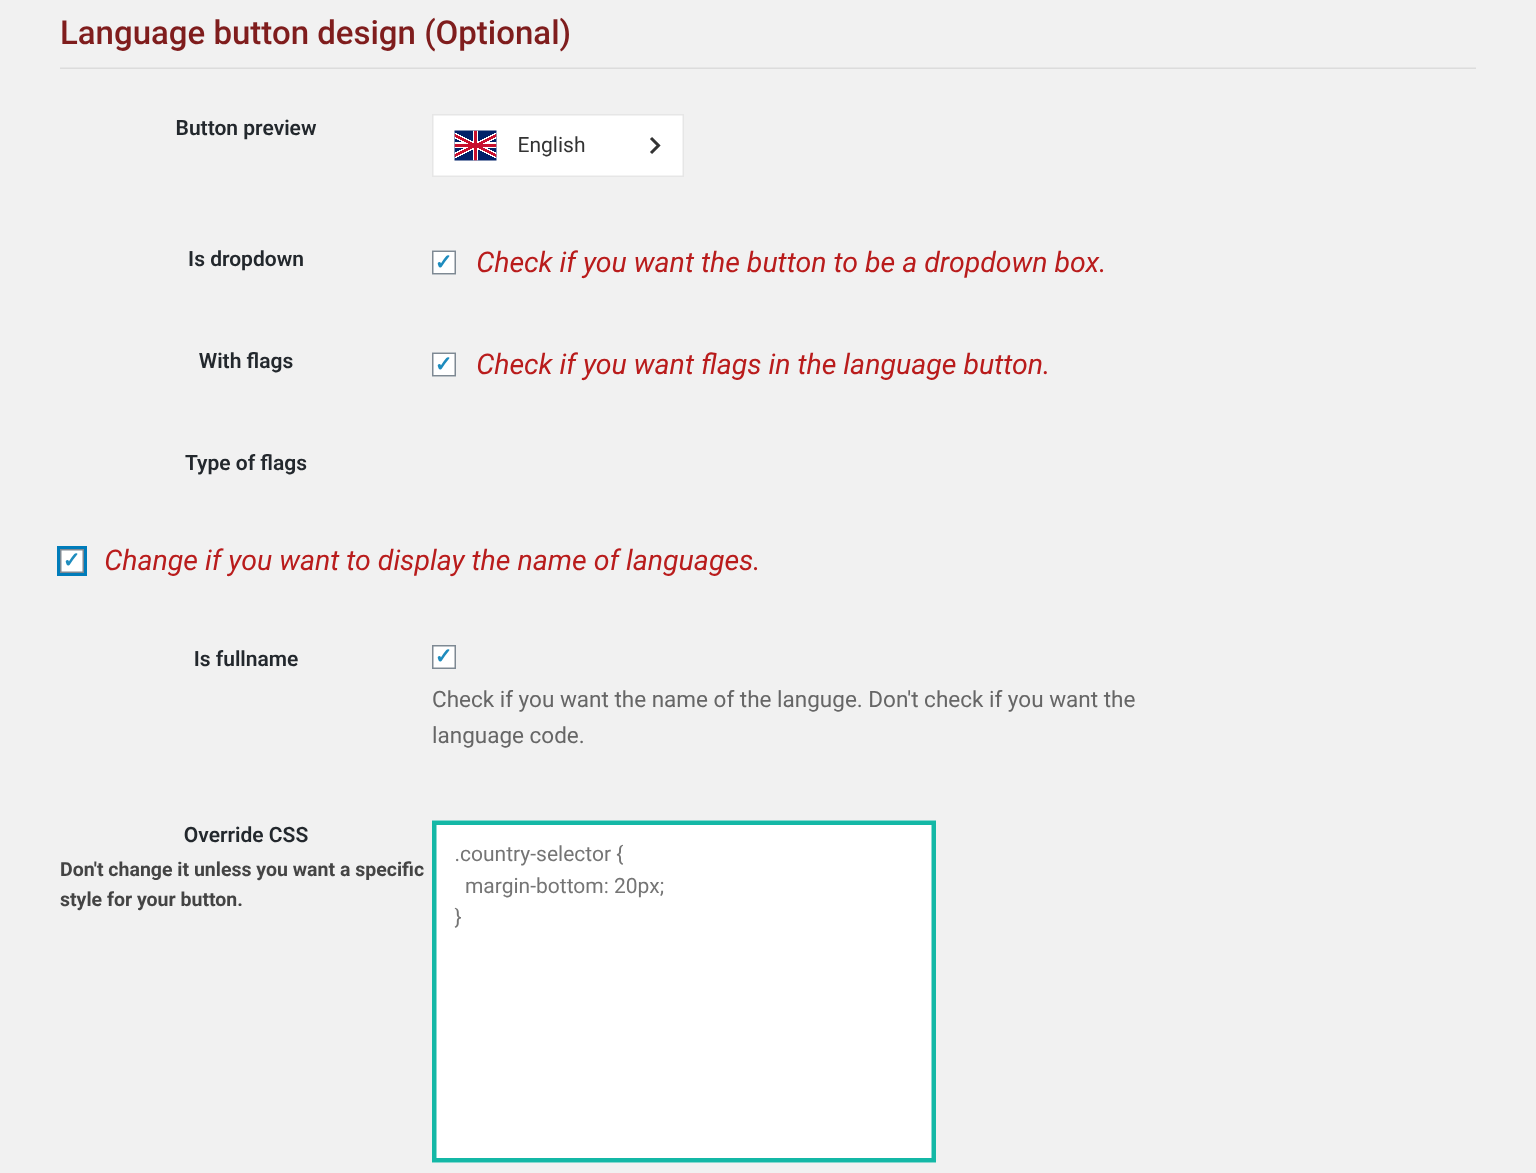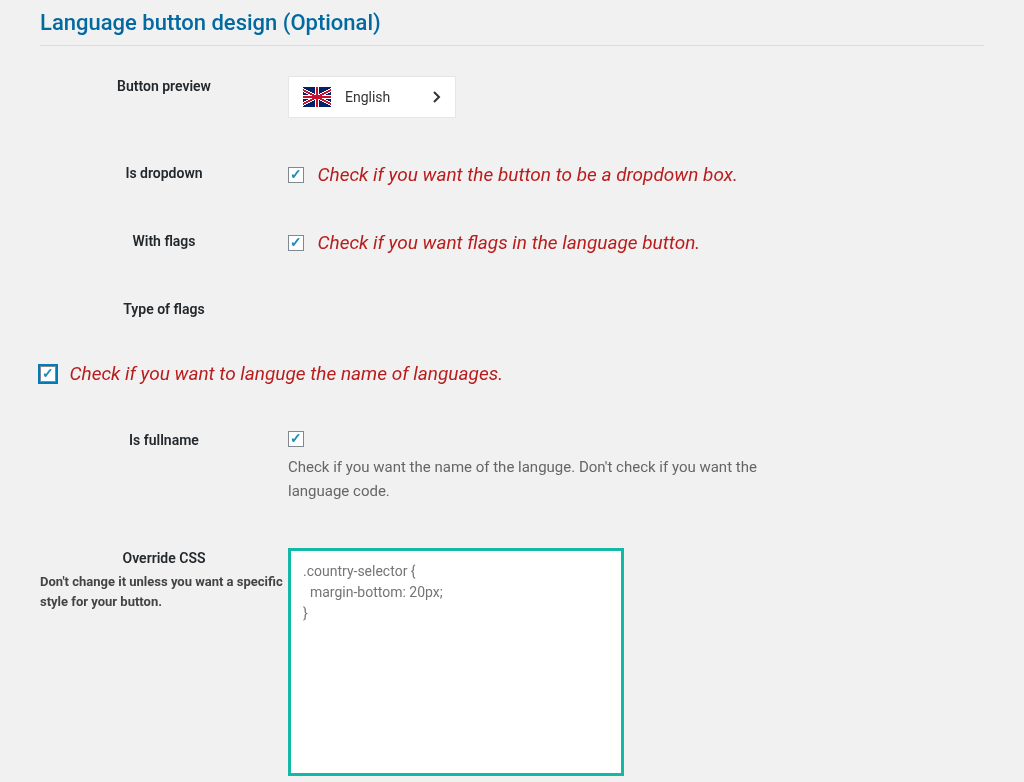--- a/index.html
+++ b/index.html
@@ -10,21 +10,21 @@
       font-size: 14px;
       padding: 0;
     }
     .wrap {
       padding: 0 40px 40px 40px;
       max-width: 1024px;
     }
     h2 {
       font-size: 22px;
       font-weight: 500;
-      color: #0369a1;
+      color: #7f1d1d;
       padding: 10px 0;
       border-bottom: 1px solid #dcdcdc;
       margin-bottom: 30px;
     }
     .form-row {
       display: flex;
       margin-bottom: 45px;
       align-items: flex-start;
     }
     .label-col {
@@ -213,21 +213,21 @@
 
   <div class="form-row">
     <div class="label-col">
       <span class="label">Type of flags</span>
     </div>
   </div>
 
   <div class="form-row">
     <div class="field-col">
       <span class="cb checked focus"></span>
-      <span class="hint">Check if you want to languge the name of languages.</span>
+      <span class="hint">Change if you want to display the name of languages.</span>
     </div>
   </div>
 
   <div class="form-row">
     <div class="label-col">
       <span class="label">Is fullname</span>
     </div>
     <div class="field-col">
       <span class="cb checked"></span>
       <div class="hint-block">Check if you want the name of the languge. Don't check if you want the language code.</div>

